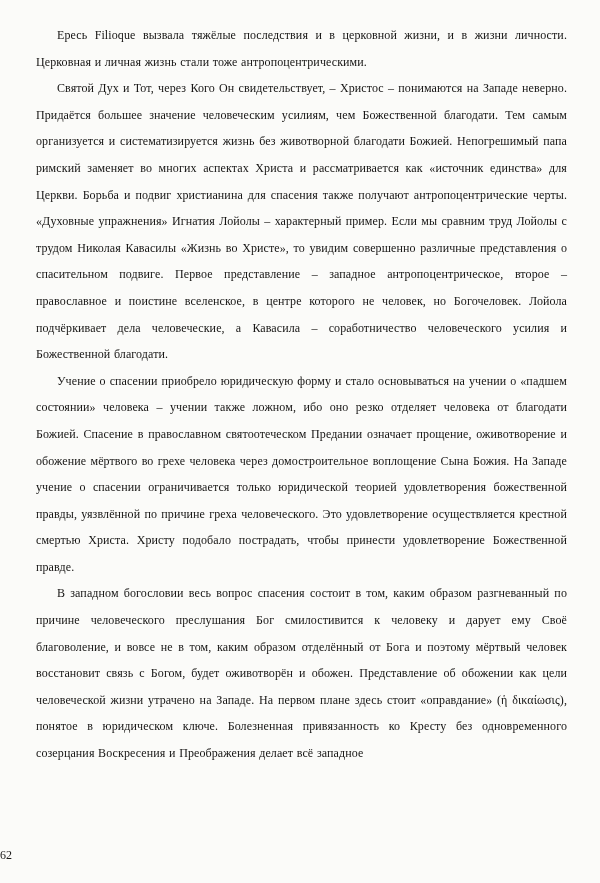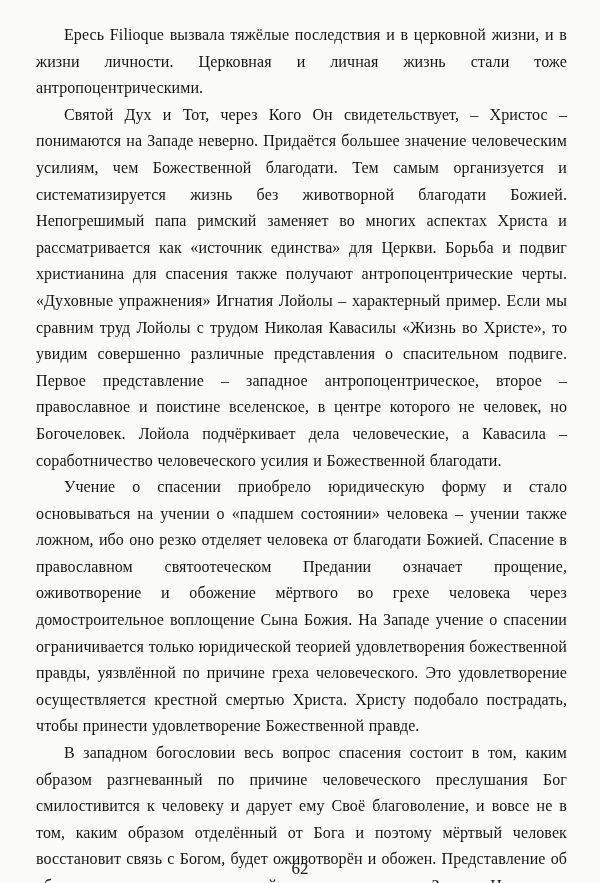--- a/index.html
+++ b/index.html
@@ -19,32 +19,32 @@
     font-family: "Liberation Serif", "DejaVu Serif", serif;
     color: #151413;
   }
   .text-block {
     width: 531px;
   }
   .para {
     margin: 0;
     text-align: justify;
     text-indent: 1.75em;
-    font-size: 16px;
+    font-size: 12px;
     line-height: 26.6px;
     letter-spacing: 0.1px;
     word-spacing: 0.5px;
   }
   .page-number {
     position: absolute;
     left: 0;
     right: 0;
-    bottom: 4px;
-    text-align: center;
-    font-size: 17px;
+    bottom: 20px;
+    text-align: left;
+    font-size: 12px;
     color: #1a1918;
   }
 </style>
 </head>
 <body>
 
 <div class="scan-page">
   <div class="text-block">
     <p class="para">Ересь Filioque вызвала тяжёлые последствия и в церковной жизни, и в жизни личности. Церковная и личная жизнь стали тоже антропоцентрическими.</p>
     <p class="para">Святой Дух и Тот, через Кого Он свидетельствует, – Христос – понимаются на Западе неверно. Придаётся большее значение человеческим усилиям, чем Божественной благодати. Тем самым организуется и систематизируется жизнь без животворной благодати Божией. Непогрешимый папа римский заменяет во многих аспектах Христа и рассматривается как «источник единства» для Церкви. Борьба и подвиг христианина для спасения также получают антропоцентрические черты. «Духовные упражнения» Игнатия Лойолы – характерный пример. Если мы сравним труд Лойолы с трудом Николая Кавасилы «Жизнь во Христе», то увидим совершенно различные представления о спасительном подвиге. Первое представление – западное антропоцентрическое, второе – православное и поистине вселенское, в центре которого не человек, но Богочеловек. Лойола подчёркивает дела человеческие, а Кавасила – соработничество человеческого усилия и Божественной благодати.</p>

